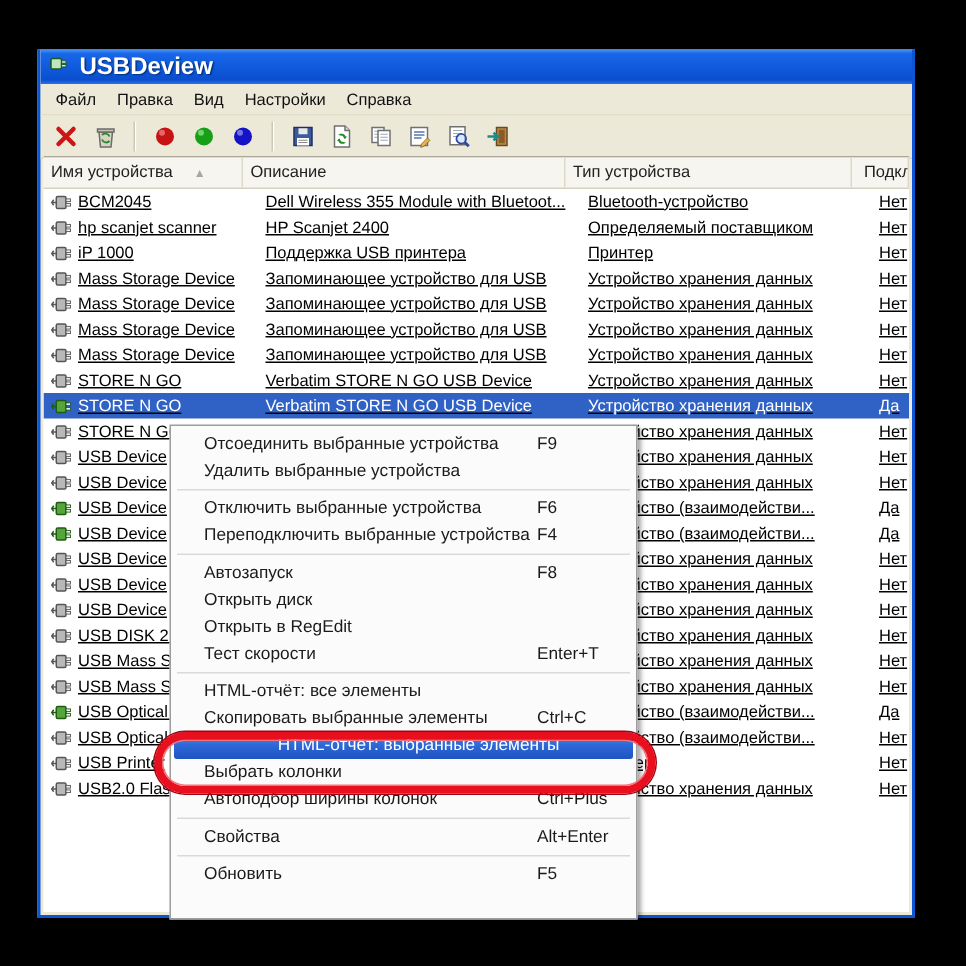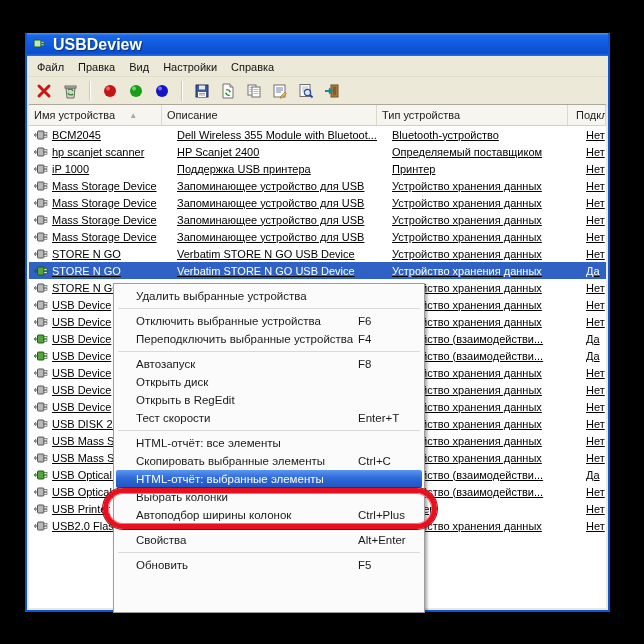--- a/index.html
+++ b/index.html
@@ -40,21 +40,21 @@
   .c-conn{flex:1;padding-left:8px;}
   .devicon{flex:0 0 14px;height:12px;}
   
   .ctxmenu{position:absolute;left:113px;top:283px;width:312px;height:330px;background:#fbfbfb;
            border:1px solid #9d9d9d;box-sizing:border-box;box-shadow:2px 2px 3px rgba(0,0,0,.35);
            padding-top:3px;font-size:11.5px;color:#1a1a1a;overflow:hidden;}
   .cmitem{position:relative;height:18px;display:flex;align-items:center;margin:0 2px;}
   .cmlabel{padding-left:20px;}
   .cmshort{position:absolute;left:242px;}
   .cmitem.hl{background:linear-gradient(180deg,#5a97f2 0%,#2f6ad8 45%,#1d54c2 100%);
-             color:#fff;border-radius:2px;}
+             color:#fff;border-radius:2px;justify-content:center;}
   .cmsep{height:1px;background:#d9d9d9;margin:3px 4px;}
   
   .redoval{position:absolute;left:103px;top:488px;width:334px;height:41px;box-sizing:border-box;
            border:5px solid #e8101e;border-radius:21px;box-shadow:0 0 0 1px #9e0410, inset 0 0 0 1px #f4737b;
            pointer-events:none;}
 </style>
 </head>
 <body>
 
 <div class="stage">
@@ -513,20 +513,24 @@
             <div class="cell c-desc"></div>
             <div class="cell c-type">Устройство хранения данных</div>
             <div class="cell c-conn">Нет</div>
           </div>
         </div>
     </div>
   </div>
 
   <div class="ctxmenu" id="ctxmenu">
       <div class="cmitem">
+        <span class="cmlabel">Отсоединить выбранные устройства</span>
+        <span class="cmshort">F9</span>
+      </div>
+      <div class="cmitem">
         <span class="cmlabel">Удалить выбранные устройства</span>
       </div>
       <div class="cmsep"></div>
       <div class="cmitem">
         <span class="cmlabel">Отключить выбранные устройства</span>
         <span class="cmshort">F6</span>
       </div>
       <div class="cmitem">
         <span class="cmlabel">Переподключить выбранные устройства</span>
         <span class="cmshort">F4</span>

